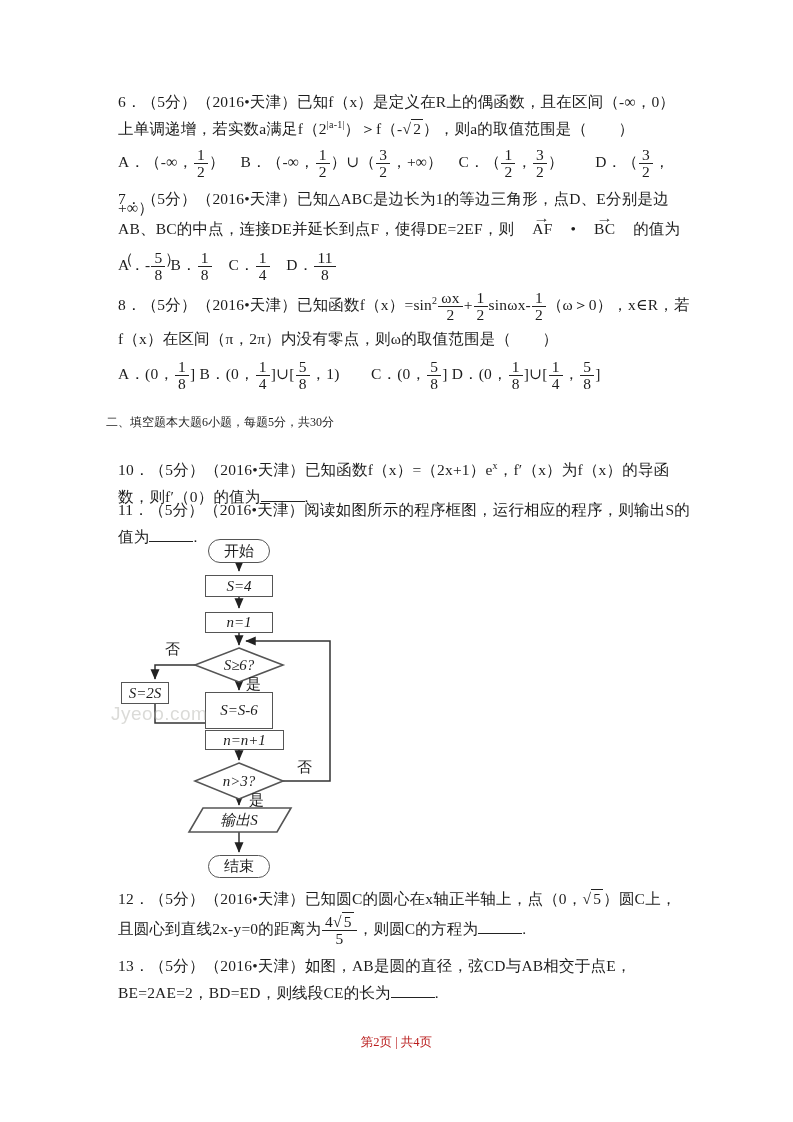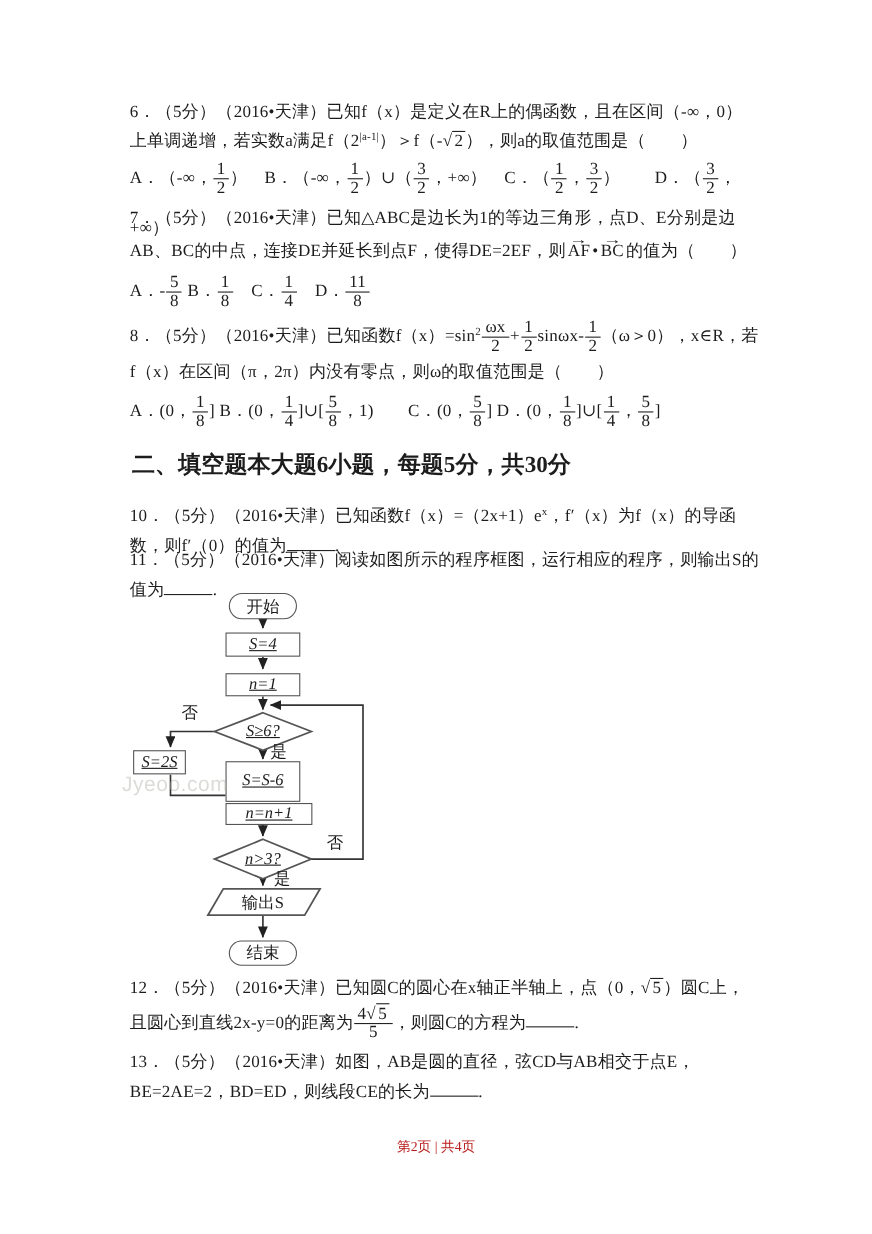--- a/index.html
+++ b/index.html
@@ -16,41 +16,41 @@
     left:118px;
     width:572px;
     margin:0;
     font-size:15.5px;
     line-height:27px;
     letter-spacing:0.2px;
   }
   .opts{line-height:46px;}
   .sec{
     position:absolute;
-    left:120px;
+    left:106px;
     width:572px;
     margin:0;
-    font-size:21px;
-    font-weight:bold;
+    font-size:12px;
+    font-weight:normal;
     line-height:22px;
   }
   sup{font-size:10px;line-height:0;}
   .fr{
     display:inline-block;
     text-align:center;
     vertical-align:middle;
     margin:0 1px;
     line-height:1.05;
   }
   .fr-n{display:block;padding:0 3px;border-bottom:1.2px solid #222;}
   .fr-d{display:block;padding:0 3px;}
   .sq{white-space:nowrap;}
   .sq-sign{display:inline-block;}
   .sq-rad{border-top:1.2px solid #222;padding:0 2px;}
-  .vec{position:relative;display:inline-block;margin:0 2px;text-align:center;}
+  .vec{position:relative;display:inline-block;margin:0 18px;text-align:center;}
   .vec::before{
     content:"→";
     position:absolute;
     top:-11px;left:50%;
     transform:translateX(-50%) scaleX(1.4);
     font-size:12px;
   }
   .blank{
     display:inline-block;
     width:44px;height:1em;
@@ -67,22 +67,23 @@
     border:1.6px solid #555;
     font-size:15px;
     box-sizing:border-box;
   }
   .stadium{border-radius:13px;text-align:right;}
   .free{
     position:absolute;
     display:flex;align-items:center;justify-content:center;
     background:transparent;border:none;
     font-size:15px;
+    font-style:italic;
   }
-  .it{font-style:italic;text-decoration:underline;}
+  .it{font-style:italic;}
   .fc-label{position:absolute;font-size:15px;line-height:16px;}
   .watermark{
     position:absolute;
     left:-2px;top:166px;
     font-family:"Liberation Sans","DejaVu Sans",sans-serif;
     font-size:19px;
     color:rgba(175,175,168,0.45);
     letter-spacing:0.5px;
   }
   .footer{

